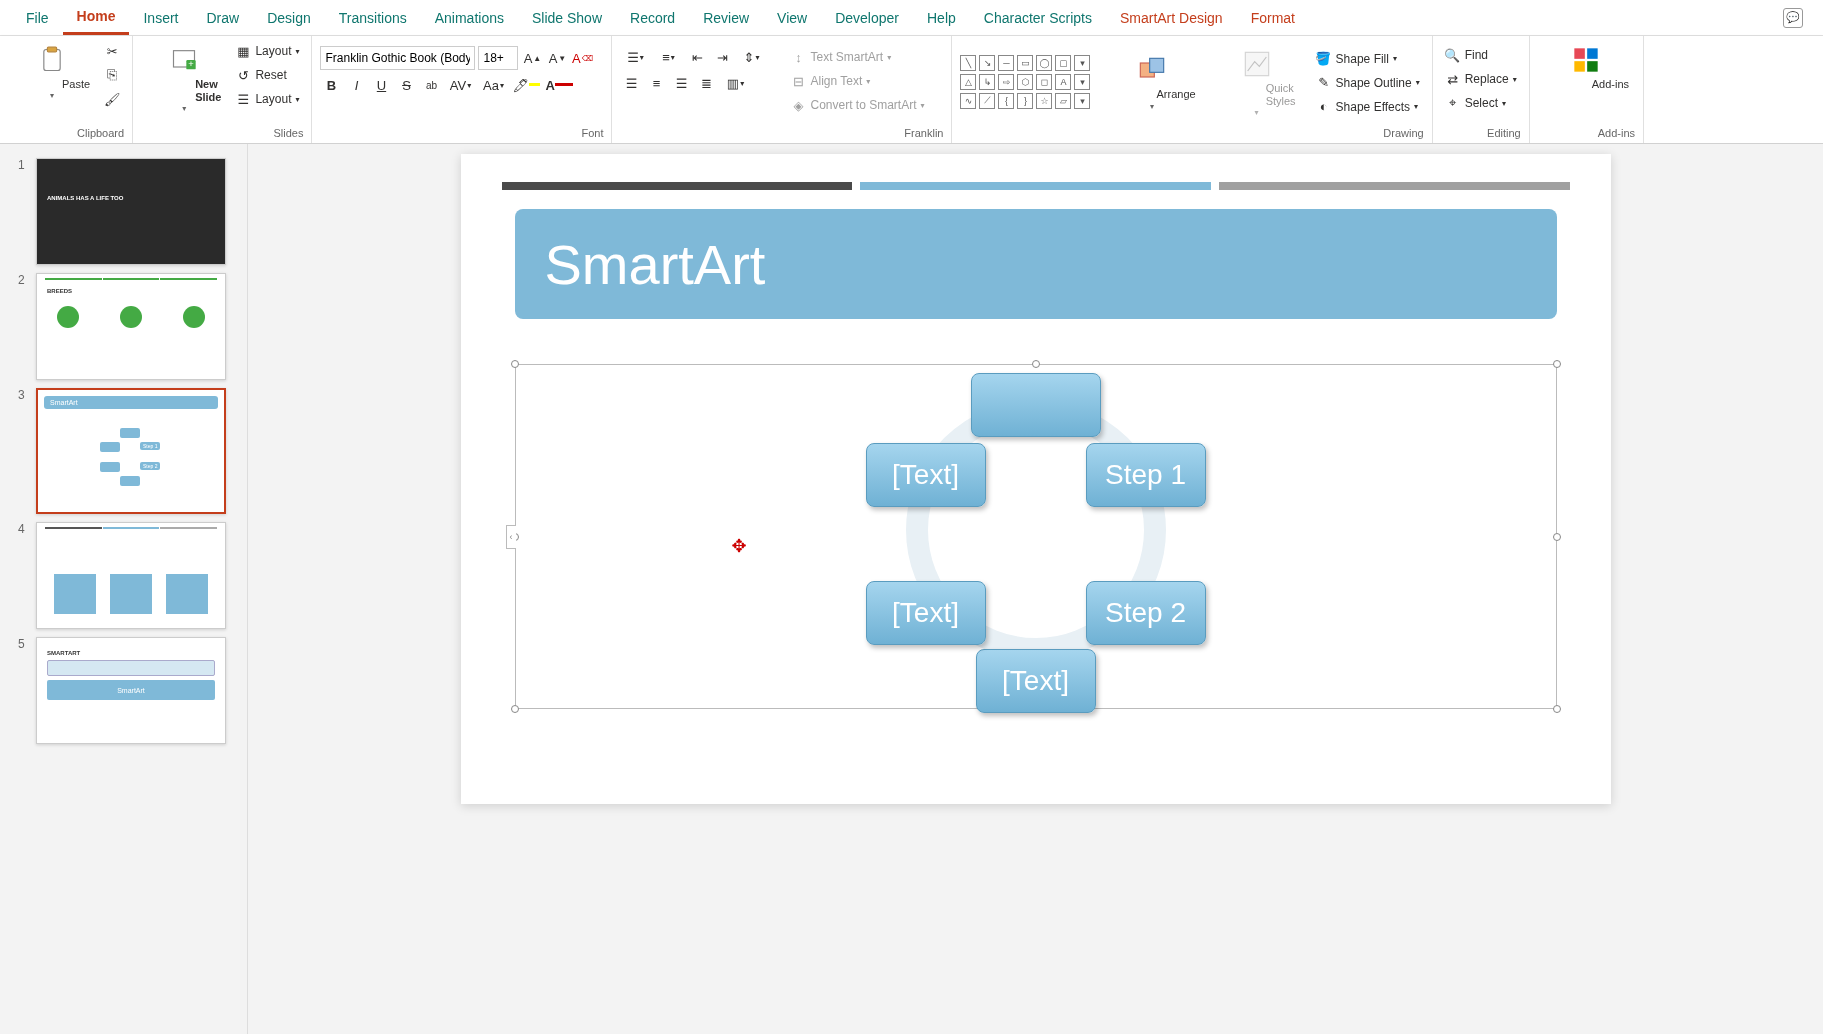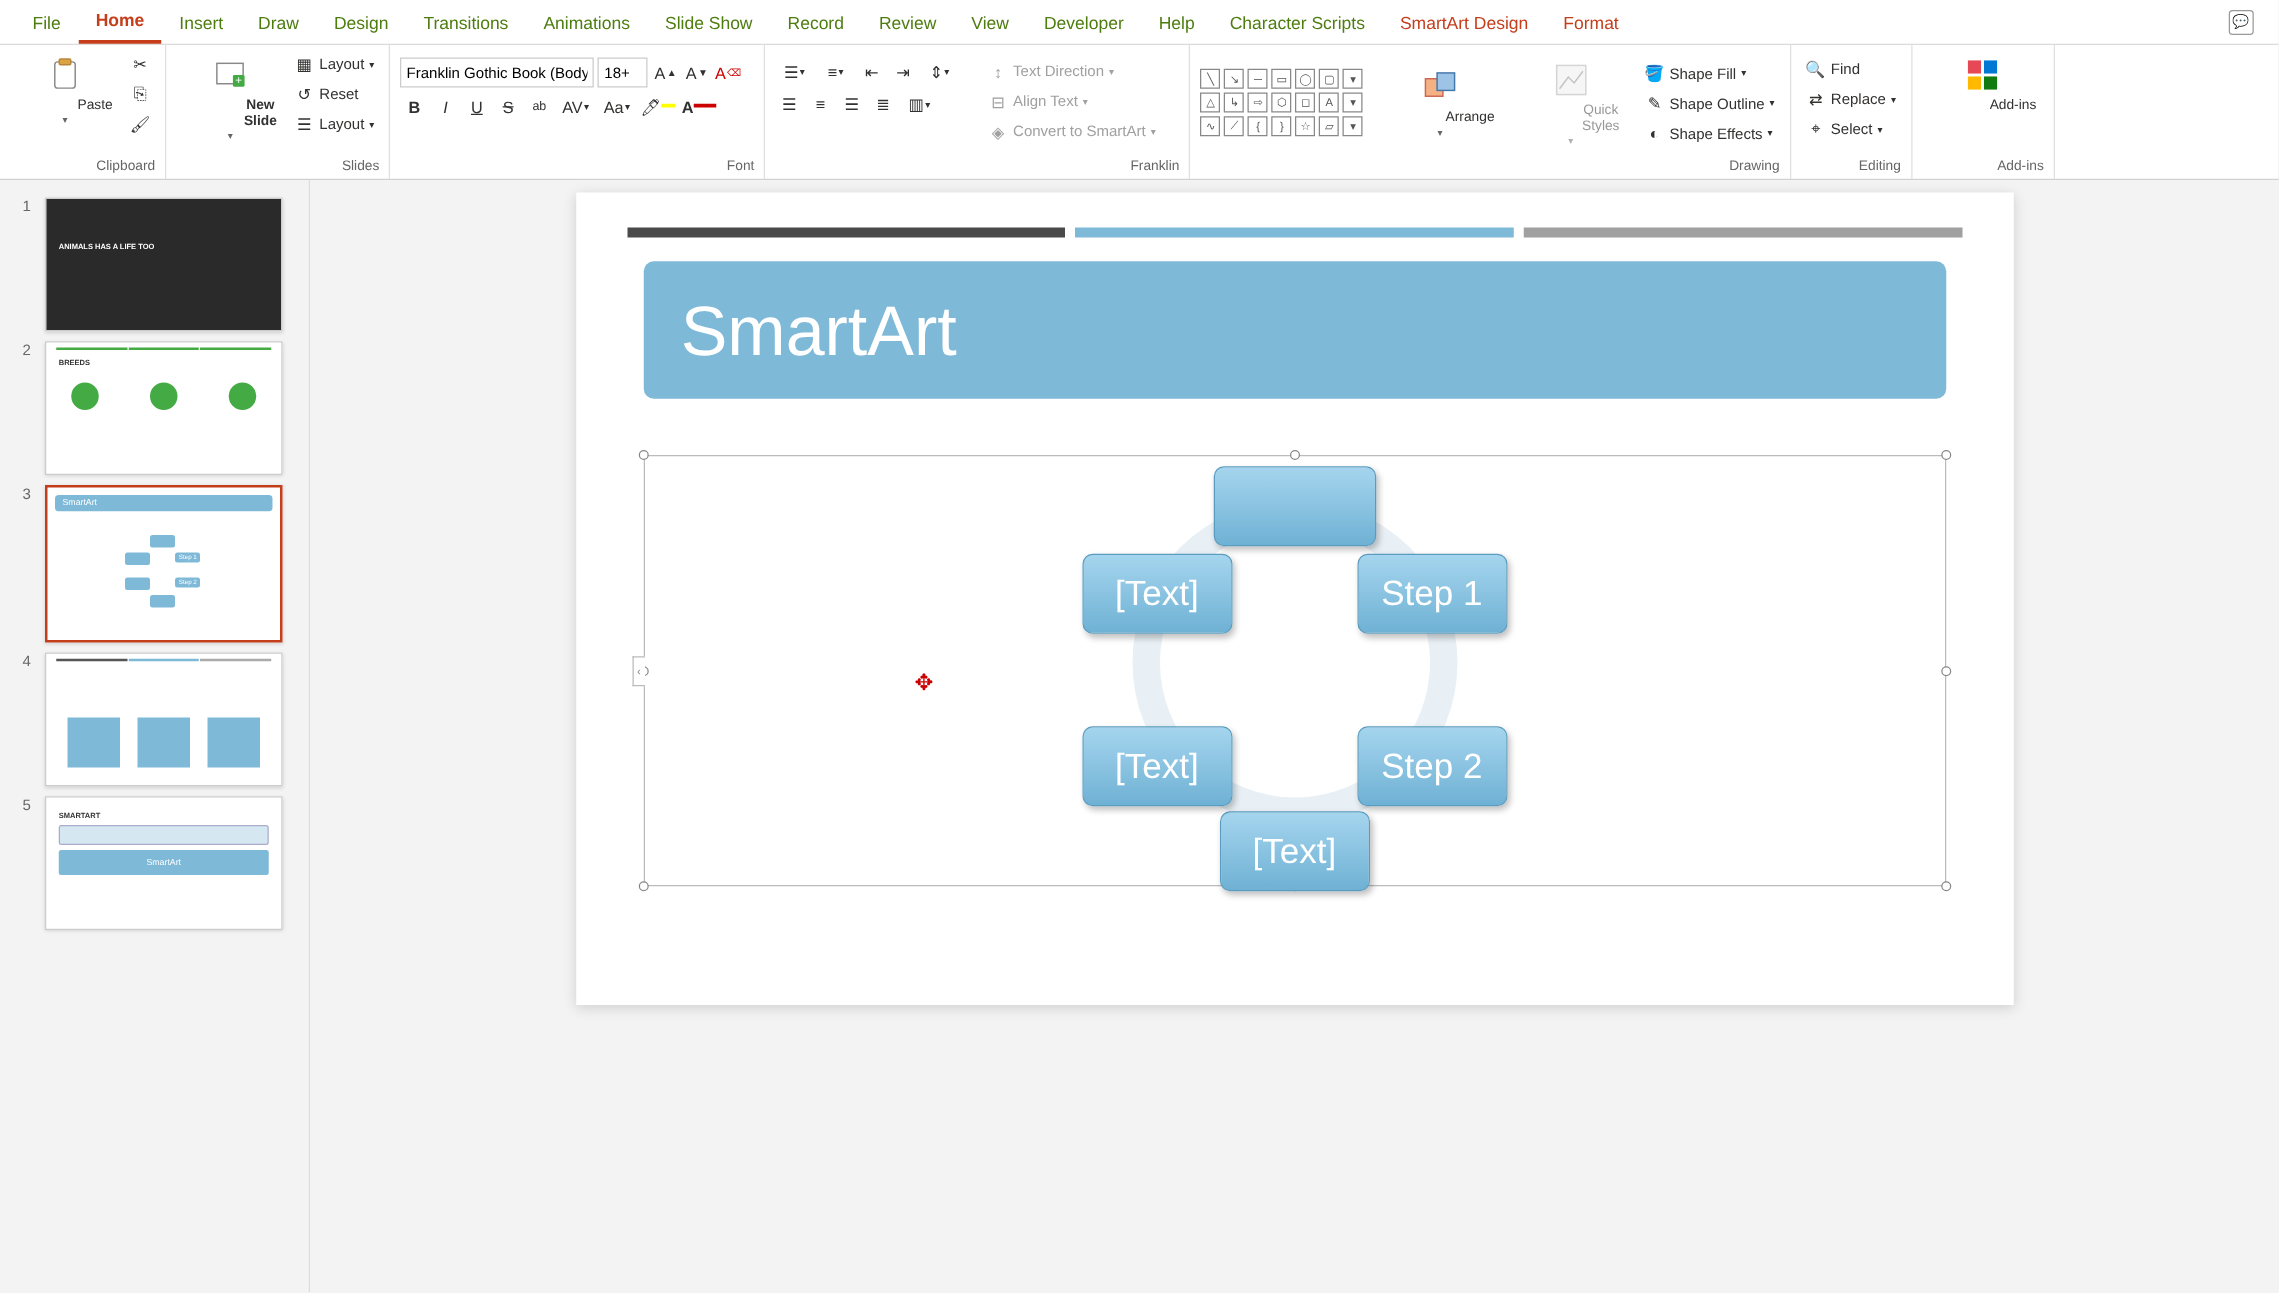--- a/index.html
+++ b/index.html
@@ -1,34 +1,34 @@
 <!DOCTYPE html>
 <html><head>
 <meta charset="utf-8">
 <style>
 * { box-sizing: border-box; margin: 0; padding: 0; font-family: "Segoe UI", Arial, sans-serif; }
 body { background: #f3f3f3; overflow: hidden; width: 1823px; height: 1034px; }
 
 
 .tab-bar { background: #fff; display: flex; align-items: center; height: 36px; padding: 0 12px; border-bottom: 1px solid #e0e0e0; }
-.tab { padding: 8px 14px; font-size: 14px; color: #4d7c0f; cursor: pointer; }
+.tab { padding: 8px 14px; font-size: 14px; color: #0f766e; cursor: pointer; }
 .tab.active { border-bottom: 3px solid #c43e1c; color: #c43e1c; font-weight: 600; }
 .tab.contextual { color: #c43e1c; }
 .tab-spacer { flex: 1; }
 .comment-icon { width: 20px; height: 20px; border: 1px solid #999; border-radius: 3px; display: flex; align-items: center; justify-content: center; font-size: 11px; color: #666; margin-right: 8px; }
 
 
 .ribbon { background: #fff; display: flex; height: 108px; border-bottom: 1px solid #d1d1d1; box-shadow: 0 1px 3px rgba(0,0,0,0.1); }
 .ribbon-group { border-right: 1px solid #e0e0e0; padding: 4px 8px 2px; display: flex; flex-direction: column; justify-content: space-between; }
 .ribbon-group-content { display: flex; align-items: flex-start; gap: 4px; flex: 1; }
 .ribbon-group-label { text-align: right; font-size: 11px; color: #666; padding: 2px 0; position: relative; }
 
 .big-button { display: flex; flex-direction: column; align-items: center; justify-content: center; padding: 4px 6px; min-width: 44px; cursor: pointer; }
 .big-button .icon { width: 32px; height: 32px; display: flex; align-items: center; justify-content: center; }
-.big-button .label { font-size: 11px; color: #323130; text-align: center; line-height: 1.2; margin-top: 2px; padding-left: 48px; }
+.big-button .label { font-size: 11px; color: #323130; line-height: 1.2; margin-top: 2px; padding-left: 48px; }
 .big-button .caret { font-size: 8px; color: #666; }
 
 .stack-col { display: flex; flex-direction: column; gap: 2px; }
 .small-btn { display: flex; align-items: center; gap: 4px; padding: 3px 4px; font-size: 12px; color: #323130; cursor: pointer; }
 .small-btn.disabled { color: #a0a0a0; }
 .small-icon { width: 16px; height: 16px; display: inline-flex; align-items: center; justify-content: center; font-size: 13px; }
 
 
 .font-row, .para-row { display: flex; align-items: center; gap: 3px; margin-bottom: 4px; }
 .font-combo { border: 1px solid #ccc; font-size: 12px; padding: 2px 4px; height: 24px; background: #fff; }
@@ -245,21 +245,21 @@
           <button class="tool-btn">☰</button>
           <button class="tool-btn">≡</button>
           <button class="tool-btn">☰</button>
           <button class="tool-btn">≣</button>
           <button class="tool-btn wide">▥<span class="sub">▾</span></button>
         </div>
       </div>
       <div class="stack-col">
         <div class="small-btn disabled">
             <span class="small-icon">↕</span>
-            <span>Text Direction</span> 
+            <span>Text SmartArt</span> 
             <span style="font-size:8px;">▾</span>
           </div>
         <div class="small-btn disabled">
             <span class="small-icon">⊟</span>
             <span>Align Text</span> 
             <span style="font-size:8px;">▾</span>
           </div>
         <div class="small-btn disabled">
             <span class="small-icon">◈</span>
             <span>Convert to SmartArt</span> 

